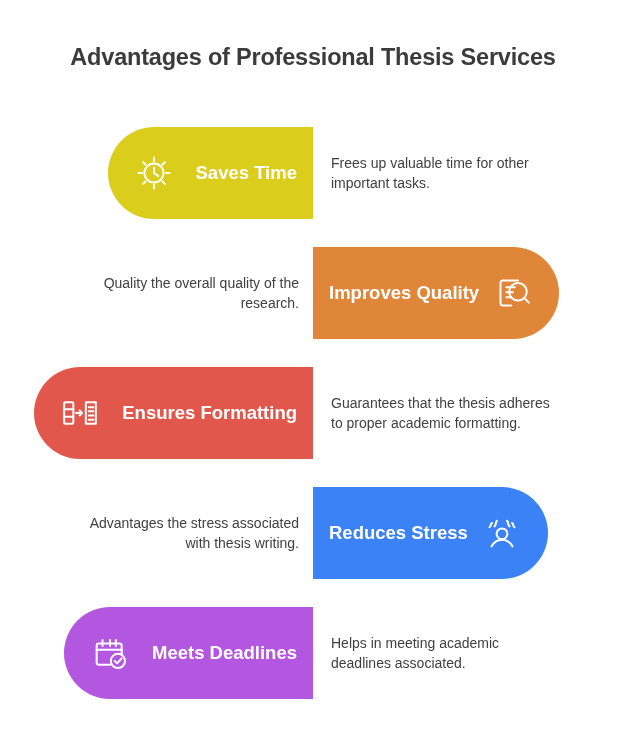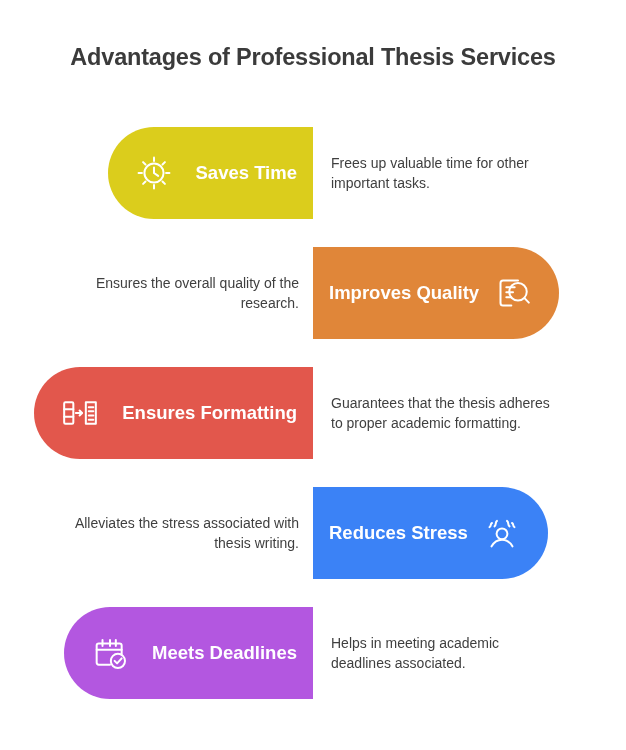--- a/index.html
+++ b/index.html
@@ -145,21 +145,21 @@
         <g fill="none" stroke="#ffffff" stroke-width="2.4" stroke-linecap="round" stroke-linejoin="round">
           <path d="M30 9 H12 a3 3 0 0 0 -3 3 V36 a3 3 0 0 0 3 3 H22"></path>
           <path d="M16 17 H26"></path>
           <path d="M16 23 H24"></path>
           <path d="M16 29 H22"></path>
           <circle cx="30" cy="22.5" r="10.5"></circle>
           <path d="M37.8 30.2 L43 35.5"></path>
         </g>
       </svg>
     </div>
-    <div class="desc on-left">Ensures the overall quality of the research.</div>
+    <div class="desc on-left">Quality the overall quality of the research.</div>
   </div>
 
   <div class="row row-3">
     <div class="pill left" style="background:#E2574C;">
       <svg class="pill-icon" viewBox="0 0 48 48">
         <g fill="none" stroke="#ffffff" stroke-width="2.4" stroke-linecap="round" stroke-linejoin="round">
           <rect x="5" y="11" width="11" height="26" rx="1.5"></rect>
           <path d="M5 19.5 H16"></path>
           <path d="M5 28.5 H16"></path>
           <path d="M19 24 H26"></path>
@@ -183,21 +183,21 @@
         <g fill="none" stroke="#ffffff" stroke-width="2.4" stroke-linecap="round" stroke-linejoin="round">
           <path d="M9 17 c2.5 -1 0.5 -4 3 -5"></path>
           <path d="M15 16 c2.5 -1.5 0.5 -5 3 -6.5"></path>
           <path d="M30 9.5 c2.5 1.5 0.5 5 3 6.5"></path>
           <path d="M36 12 c2.5 1 0.5 4 3 5"></path>
           <circle cx="24" cy="25" r="6.5"></circle>
           <path d="M11.5 40 c3 -5.5 7.5 -8 12.5 -8 s9.5 2.5 12.5 8"></path>
         </g>
       </svg>
     </div>
-    <div class="desc on-left">Alleviates the stress associated with thesis writing.</div>
+    <div class="desc on-left">Advantages the stress associated with thesis writing.</div>
   </div>
 
   <div class="row row-5">
     <div class="pill left" style="background:#B357E0;">
       <svg class="pill-icon" viewBox="0 0 48 48">
         <g fill="none" stroke="#ffffff" stroke-width="2.4" stroke-linecap="round" stroke-linejoin="round">
           <path d="M38 26 V15 a2.5 2.5 0 0 0 -2.5 -2.5 H10.5 A2.5 2.5 0 0 0 8 15 V35.5 A2.5 2.5 0 0 0 10.5 38 H24"></path>
           <path d="M8 20 H38"></path>
           <path d="M15 8.5 V15.5"></path>
           <path d="M24 8.5 V15.5"></path>

